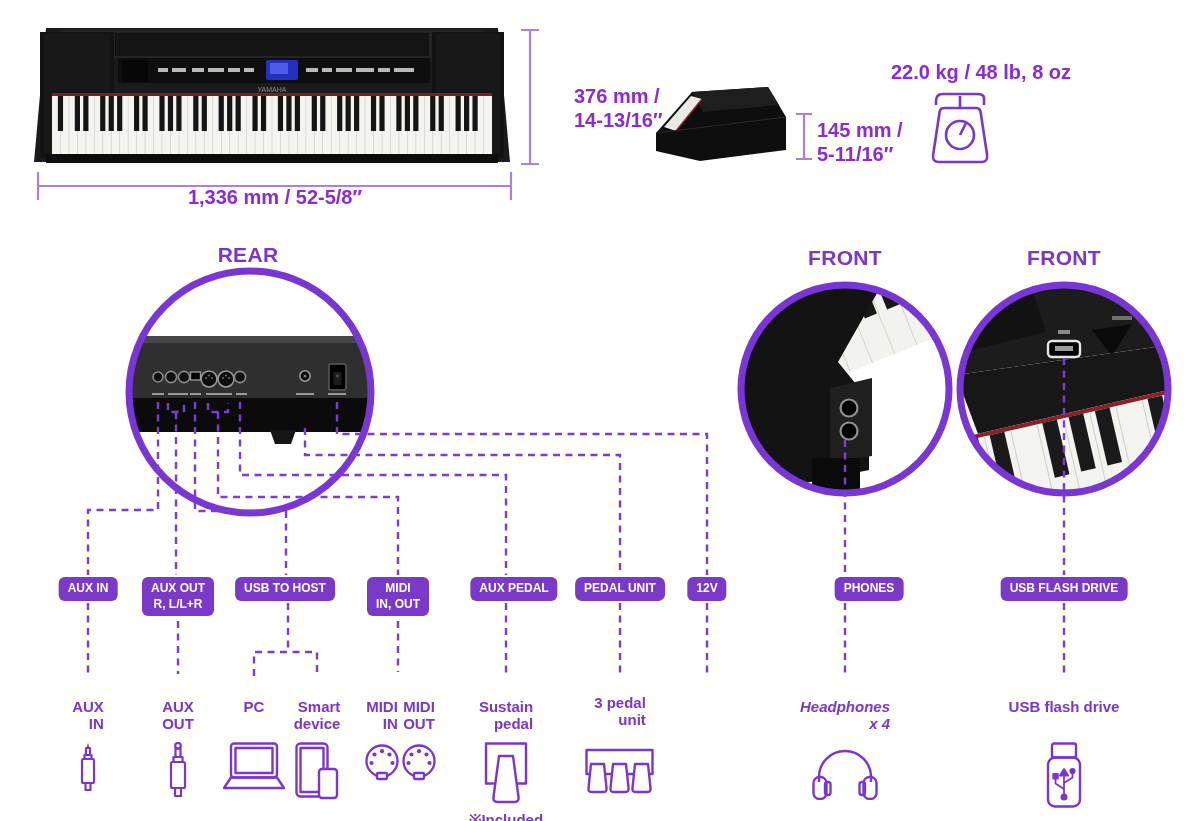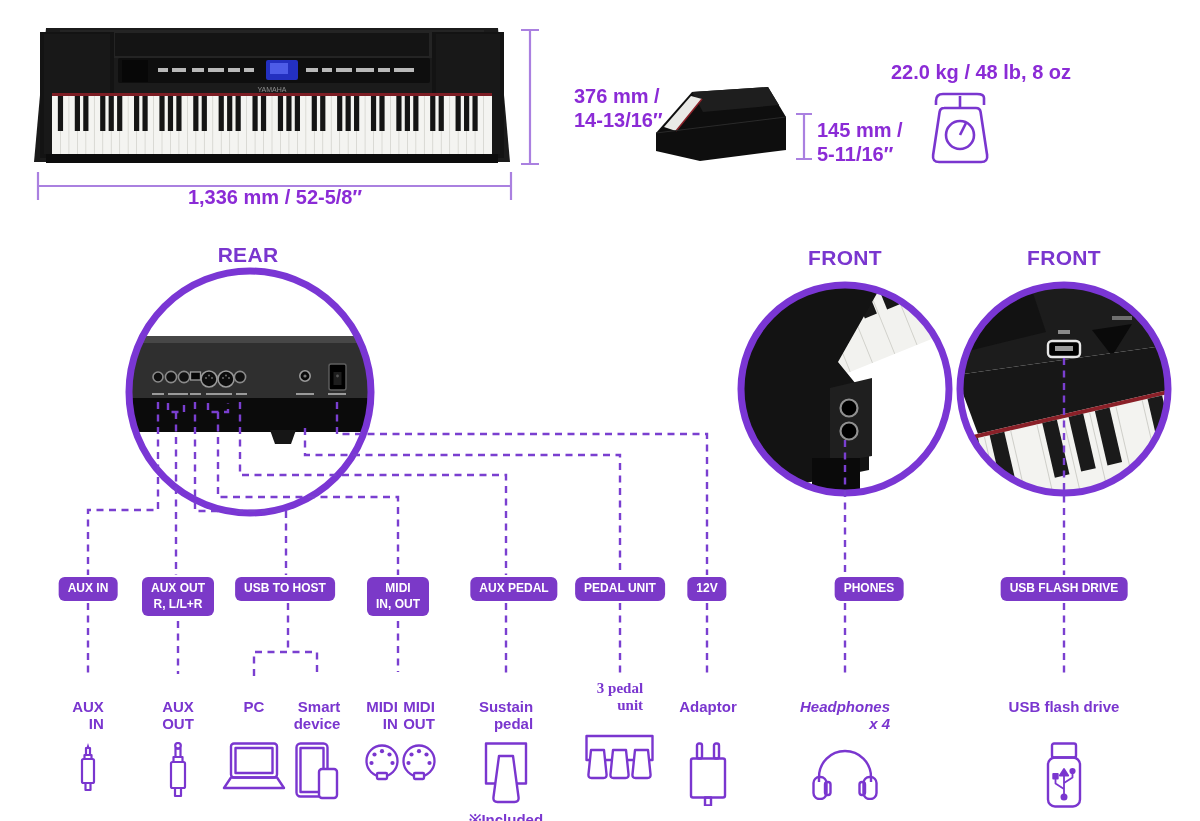--- a/index.html
+++ b/index.html
@@ -453,44 +453,33 @@
         <span>Sustain</span>
         <span>pedal</span>
       </div>
     <svg width="54" height="64" viewBox="0 0 54 64" stroke="var(--accent)" stroke-width="2.4" fill="none" stroke-linejoin="round">
       <rect x="7" y="1.5" width="40" height="40"></rect>
       <path d="M20,14 h14 l5.5,41 q0.7,5 -4,5 h-17 q-4.7,0 -4,-5 z" fill="#fff"></path>
     </svg>
     <div class="note">※Included</div>
   </div>
 
-  <div class="dev" style="left:620px;top:664px;width:96px;font-family:Liberation Serif, serif;">
+  <div class="dev" style="left:620px;top:678px;width:96px;">
     <div class="nm">
         <span>3 pedal</span>
         <span>unit</span>
       </div>
     <svg width="70" height="58" viewBox="0 0 70 58" stroke="var(--accent)" stroke-width="2.4" fill="none" stroke-linejoin="round">
       <rect x="1.5" y="12" width="66" height="24"></rect>
       <path d="M6,26 h13 l2.5,24 q0.5,4 -3,4 h-12 q-3.5,0 -3,-4 z" fill="#fff"></path>
       <path d="M28,26 h13 l2.5,24 q0.5,4 -3,4 h-12 q-3.5,0 -3,-4 z" fill="#fff"></path>
       <path d="M50,26 h13 l2.5,24 q0.5,4 -3,4 h-12 q-3.5,0 -3,-4 z" fill="#fff"></path>
     </svg>
   </div>
 
-  <div class="dev" style="left:708px;top:682px;width:90px;">
-    <div class="nm">
-        <span>Adaptor</span>
-      </div>
-    <svg width="46" height="64" viewBox="0 0 46 64" stroke="var(--accent)" stroke-width="2.4" fill="none" stroke-linejoin="round">
-      <rect x="12" y="1.5" width="5" height="15" rx="2"></rect>
-      <rect x="29" y="1.5" width="5" height="15" rx="2"></rect>
-      <rect x="6" y="16.5" width="34" height="39" rx="2"></rect>
-      <rect x="20" y="55.5" width="6" height="8"></rect>
-    </svg>
-  </div>
 
   <div class="dev" style="left:845px;top:682px;width:120px;font-style:italic;">
     <div class="nm">
         <span>Headphones</span>
         <span>x 4</span>
       </div>
     <svg width="66" height="58" viewBox="0 0 66 58" stroke="var(--accent)" stroke-width="2.4" fill="none" stroke-linejoin="round">
       <path d="M7,40 v-5 a26,26 0 0 1 52,0 v5"></path>
       <rect x="1.5" y="35" width="13" height="22" rx="6"></rect>
       <rect x="13" y="40" width="5.5" height="13" rx="2.5"></rect>

